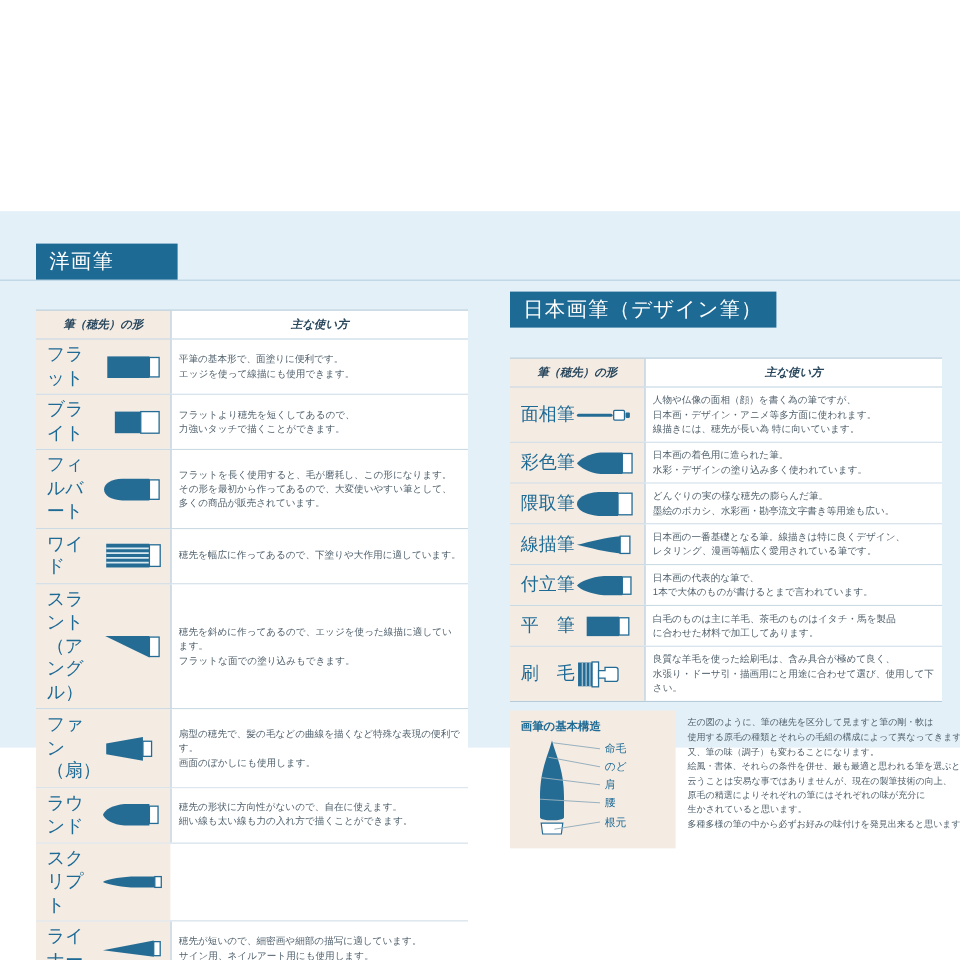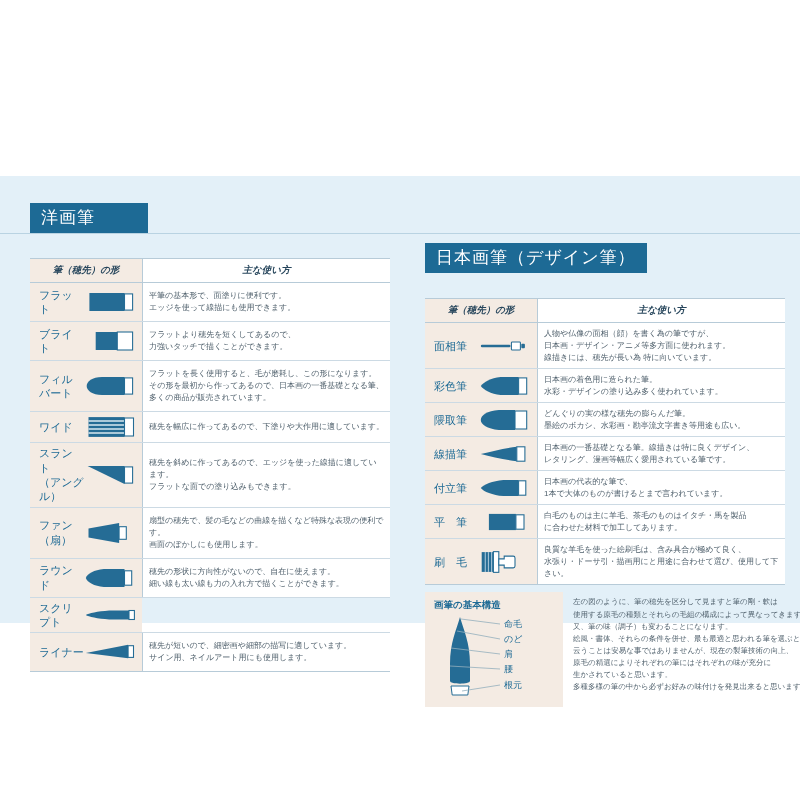--- a/index.html
+++ b/index.html
@@ -22,21 +22,21 @@
     font-size:17px;font-weight:normal;letter-spacing:1px;padding:5px 11px;line-height:1.2;}
   .tbl{margin-top:25px;border-bottom:1px solid var(--line);}
   .thead{display:flex;border-top:1px solid var(--line);border-bottom:1px solid var(--line);font-style:italic;}
   .th{font-size:9.5px;font-weight:bold;color:#27465c;text-align:center;padding:5px 0;}
   .th-shape{width:112px;background:var(--beige);}
   .th-usage{flex:1;border-left:1px solid var(--line);background:#fff;}
   .row{display:flex;border-bottom:1px solid var(--rowline);}
   .row:last-child{border-bottom:none;}
   .cell-name{width:112px;background:var(--beige);display:flex;align-items:center;
     justify-content:space-between;padding:3px 4px 3px 9px;}
-  .bname{font-size:11px;color:var(--accent);line-height:1.3;white-space:pre-line;}
+  .bname{font-size:15px;color:var(--accent);line-height:1.3;white-space:pre-line;}
   .bicon{flex:none;display:flex;align-items:center;}
   .cell-desc{flex:1;border-left:1px solid var(--line);background:#fff;font-size:8px;
     line-height:1.5;color:var(--desc);white-space:pre-line;display:flex;flex-direction:column;
     justify-content:center;}
   .col-left .cell-desc{padding:7px 6px;}
   .col-right .cell-desc{padding:4.5px 6px;}
   .structure{display:flex;margin-top:7px;}
   .anatomy-box{width:138px;flex:none;background:var(--beige);padding:7px 0 4px 9px;}
   .anatomy-title{font-size:9.5px;font-weight:bold;color:var(--accent);margin-bottom:3px;}
   .anatomy-text{flex:1;padding:4px 0 0 10px;font-size:7.5px;line-height:1.62;
@@ -92,21 +92,21 @@
               <div class="cell-name">
                 <span class="bname">フィルバート</span>
                 <span class="bicon">
                   <svg width="54" height="24" viewBox="0 0 60 26">
                     <path d="M45,3 L20,3 C9,3 3,8 3,13 C3,18 9,23 20,23 L45,23 Z" fill="#256c95"></path>
                     <rect x="45" y="4" width="9" height="18" fill="#ffffff" stroke="#256c95" stroke-width="1.2"></rect>
                   </svg>
                 </span>
               </div>
               <div class="cell-desc">フラットを長く使用すると、毛が磨耗し、この形になります。
-その形を最初から作ってあるので、日本画の一番基礎となる筆、
+その形を最初から作ってあるので、大変使いやすい筆として、
 多くの商品が販売されています。</div>
             </div>
 
             <div class="row">
               <div class="cell-name">
                 <span class="bname">ワイド</span>
                 <span class="bicon">
                   <svg width="54" height="24" viewBox="0 0 60 26">
                     <rect x="5" y="2" width="40" height="22" fill="#256c95"></rect>
                     <g stroke="#d8e8f1" stroke-width="1.6">

